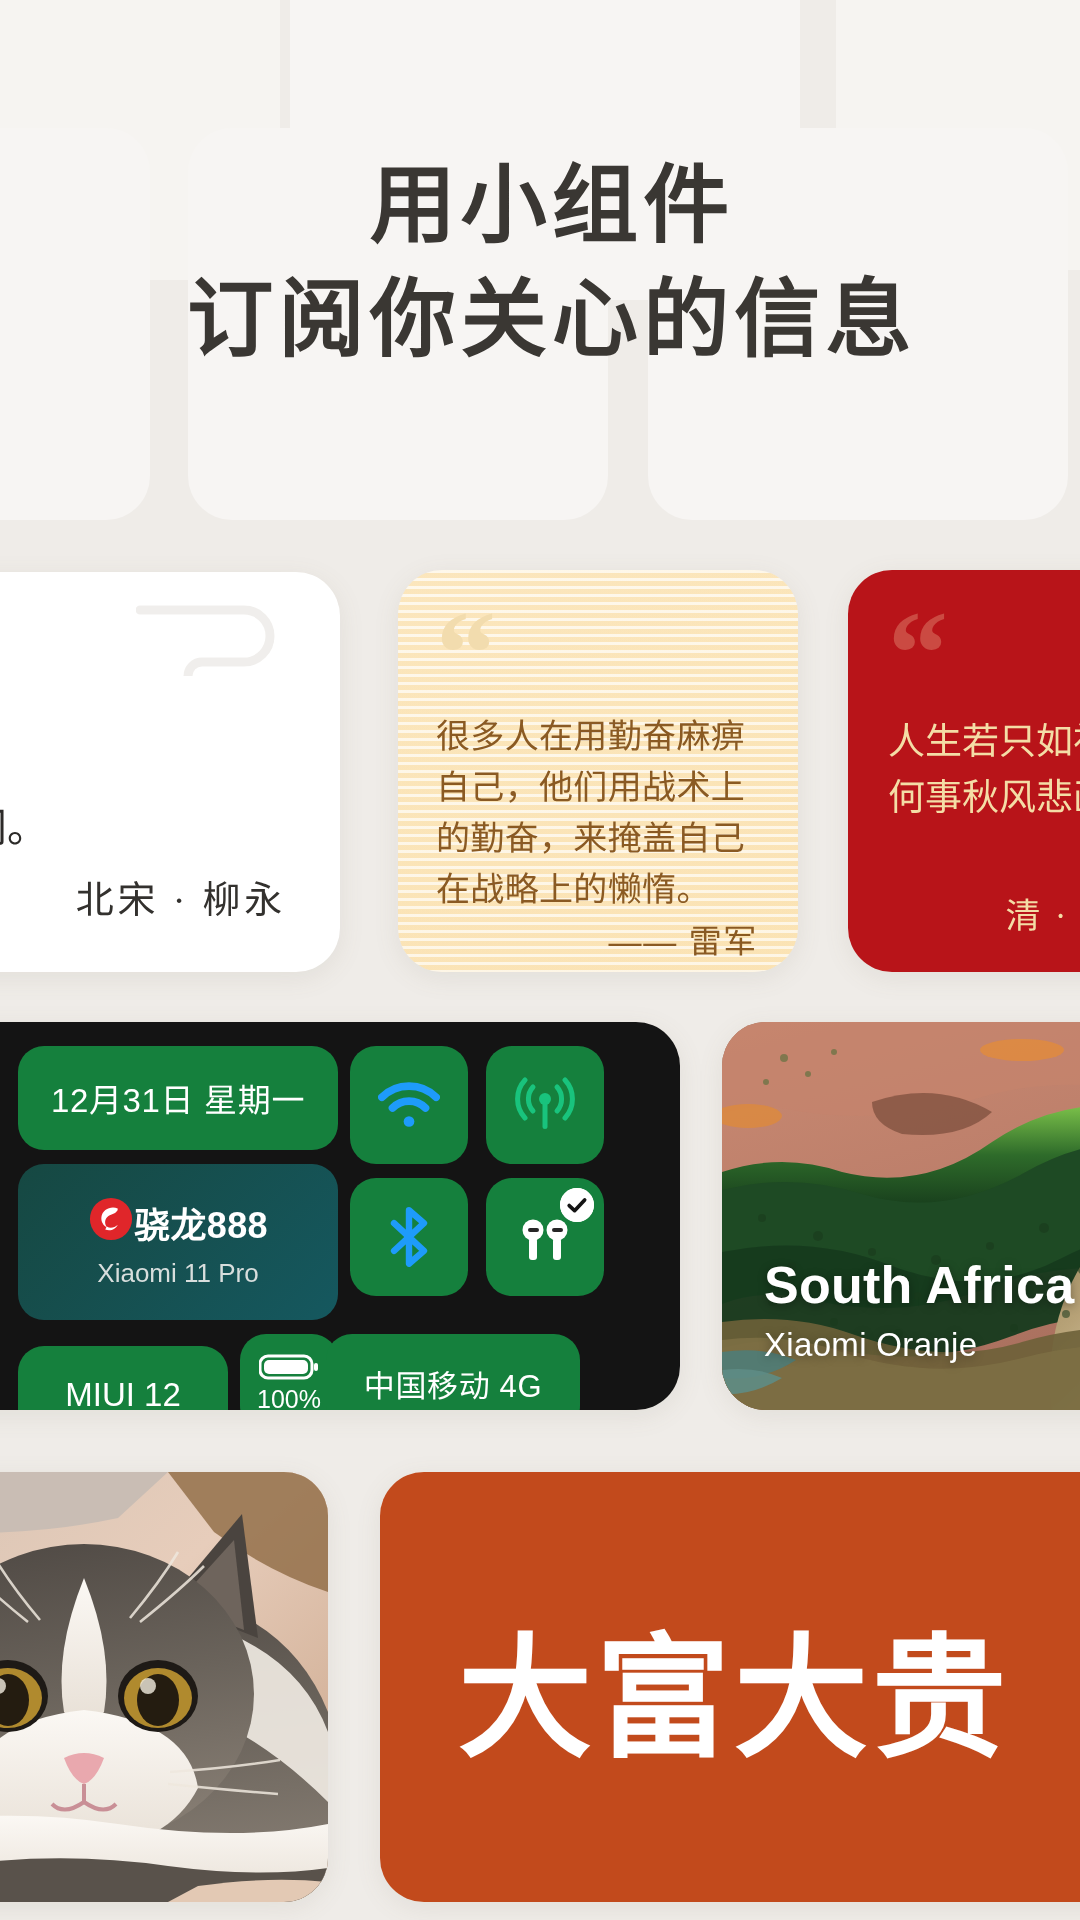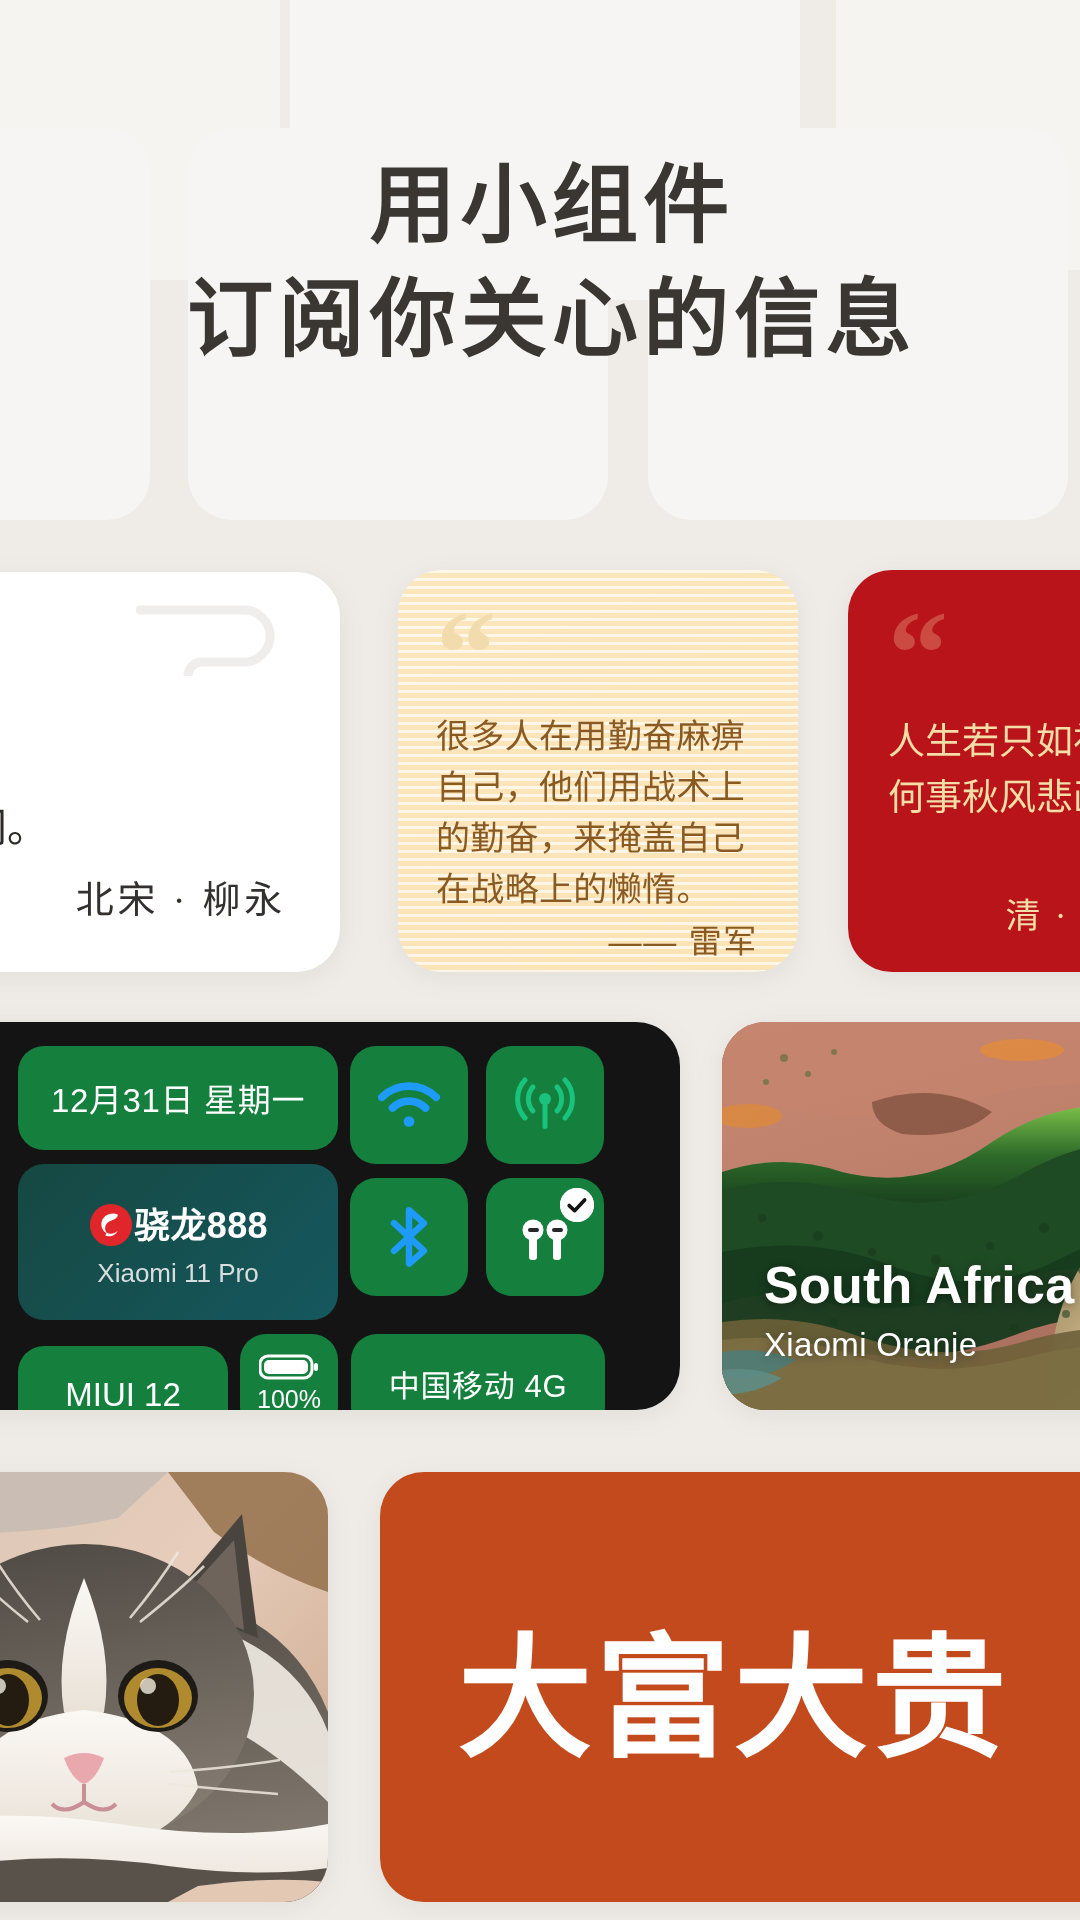--- a/index.html
+++ b/index.html
@@ -120,21 +120,21 @@
   .tile{
     position:absolute;background:#15803d;border-radius:26px;
     display:flex;align-items:center;justify-content:center;
     color:#FFFFFF;box-sizing:border-box;
   }
   .tile-date{font-size:33px;letter-spacing:.02em;}
   .tile-soc{
     background:linear-gradient(135deg,#164842 0%,#15585F 100%);
     flex-direction:column;gap:10px;
   }
-  .soc-row{display:flex;align-items:flex-end;}
+  .soc-row{display:flex;align-items:flex-start;}
   .soc-name{font-size:36px;font-weight:700;letter-spacing:.01em;}
   .soc-sub{font-size:26px;color:#D8DEDD;font-weight:400;}
   .tile-miui{font-size:33px;}
   .tile-batt{flex-direction:column;gap:4px;}
   .batt-pct{font-size:25px;}
   .tile-carrier{font-size:31px;letter-spacing:.02em;}
   .tile-sq{border-radius:26px;}
   .earbud-check{
     position:absolute;top:10px;right:10px;width:34px;height:34px;
     border-radius:50%;background:#FFFFFF;
@@ -243,21 +243,21 @@
 
       <div class="tile tile-batt" style="left:340px;top:312px;width:98px;height:98px;">
         <svg width="60" height="28" viewBox="0 0 60 28">
           <rect x="1" y="3" width="52" height="22" rx="8" fill="none" stroke="#ffffff" stroke-width="3"></rect>
           <rect x="5" y="7" width="44" height="14" rx="5" fill="#ffffff"></rect>
           <rect x="55" y="10" width="4" height="8" rx="2" fill="#ffffff"></rect>
         </svg>
         <span class="batt-pct">100%</span>
       </div>
 
-      <div class="tile tile-carrier" style="left:451px;top:312px;width:254px;height:98px;">
+      <div class="tile tile-carrier" style="left:426px;top:312px;width:254px;height:98px;">
         <span>中国移动  4G</span>
       </div>
 
       <div class="tile tile-sq" style="left:450px;top:24px;width:118px;height:118px;">
         <svg width="62" height="48" viewBox="0 0 64 48">
           <path d="M4 16 A40 40 0 0 1 60 16" fill="none" stroke="#1E9BFA" stroke-width="8" stroke-linecap="round"></path>
           <path d="M15 27 A24 24 0 0 1 49 27" fill="none" stroke="#1E9BFA" stroke-width="8" stroke-linecap="round"></path>
           <circle cx="32" cy="41" r="5.5" fill="#1E9BFA"></circle>
         </svg>
       </div>

